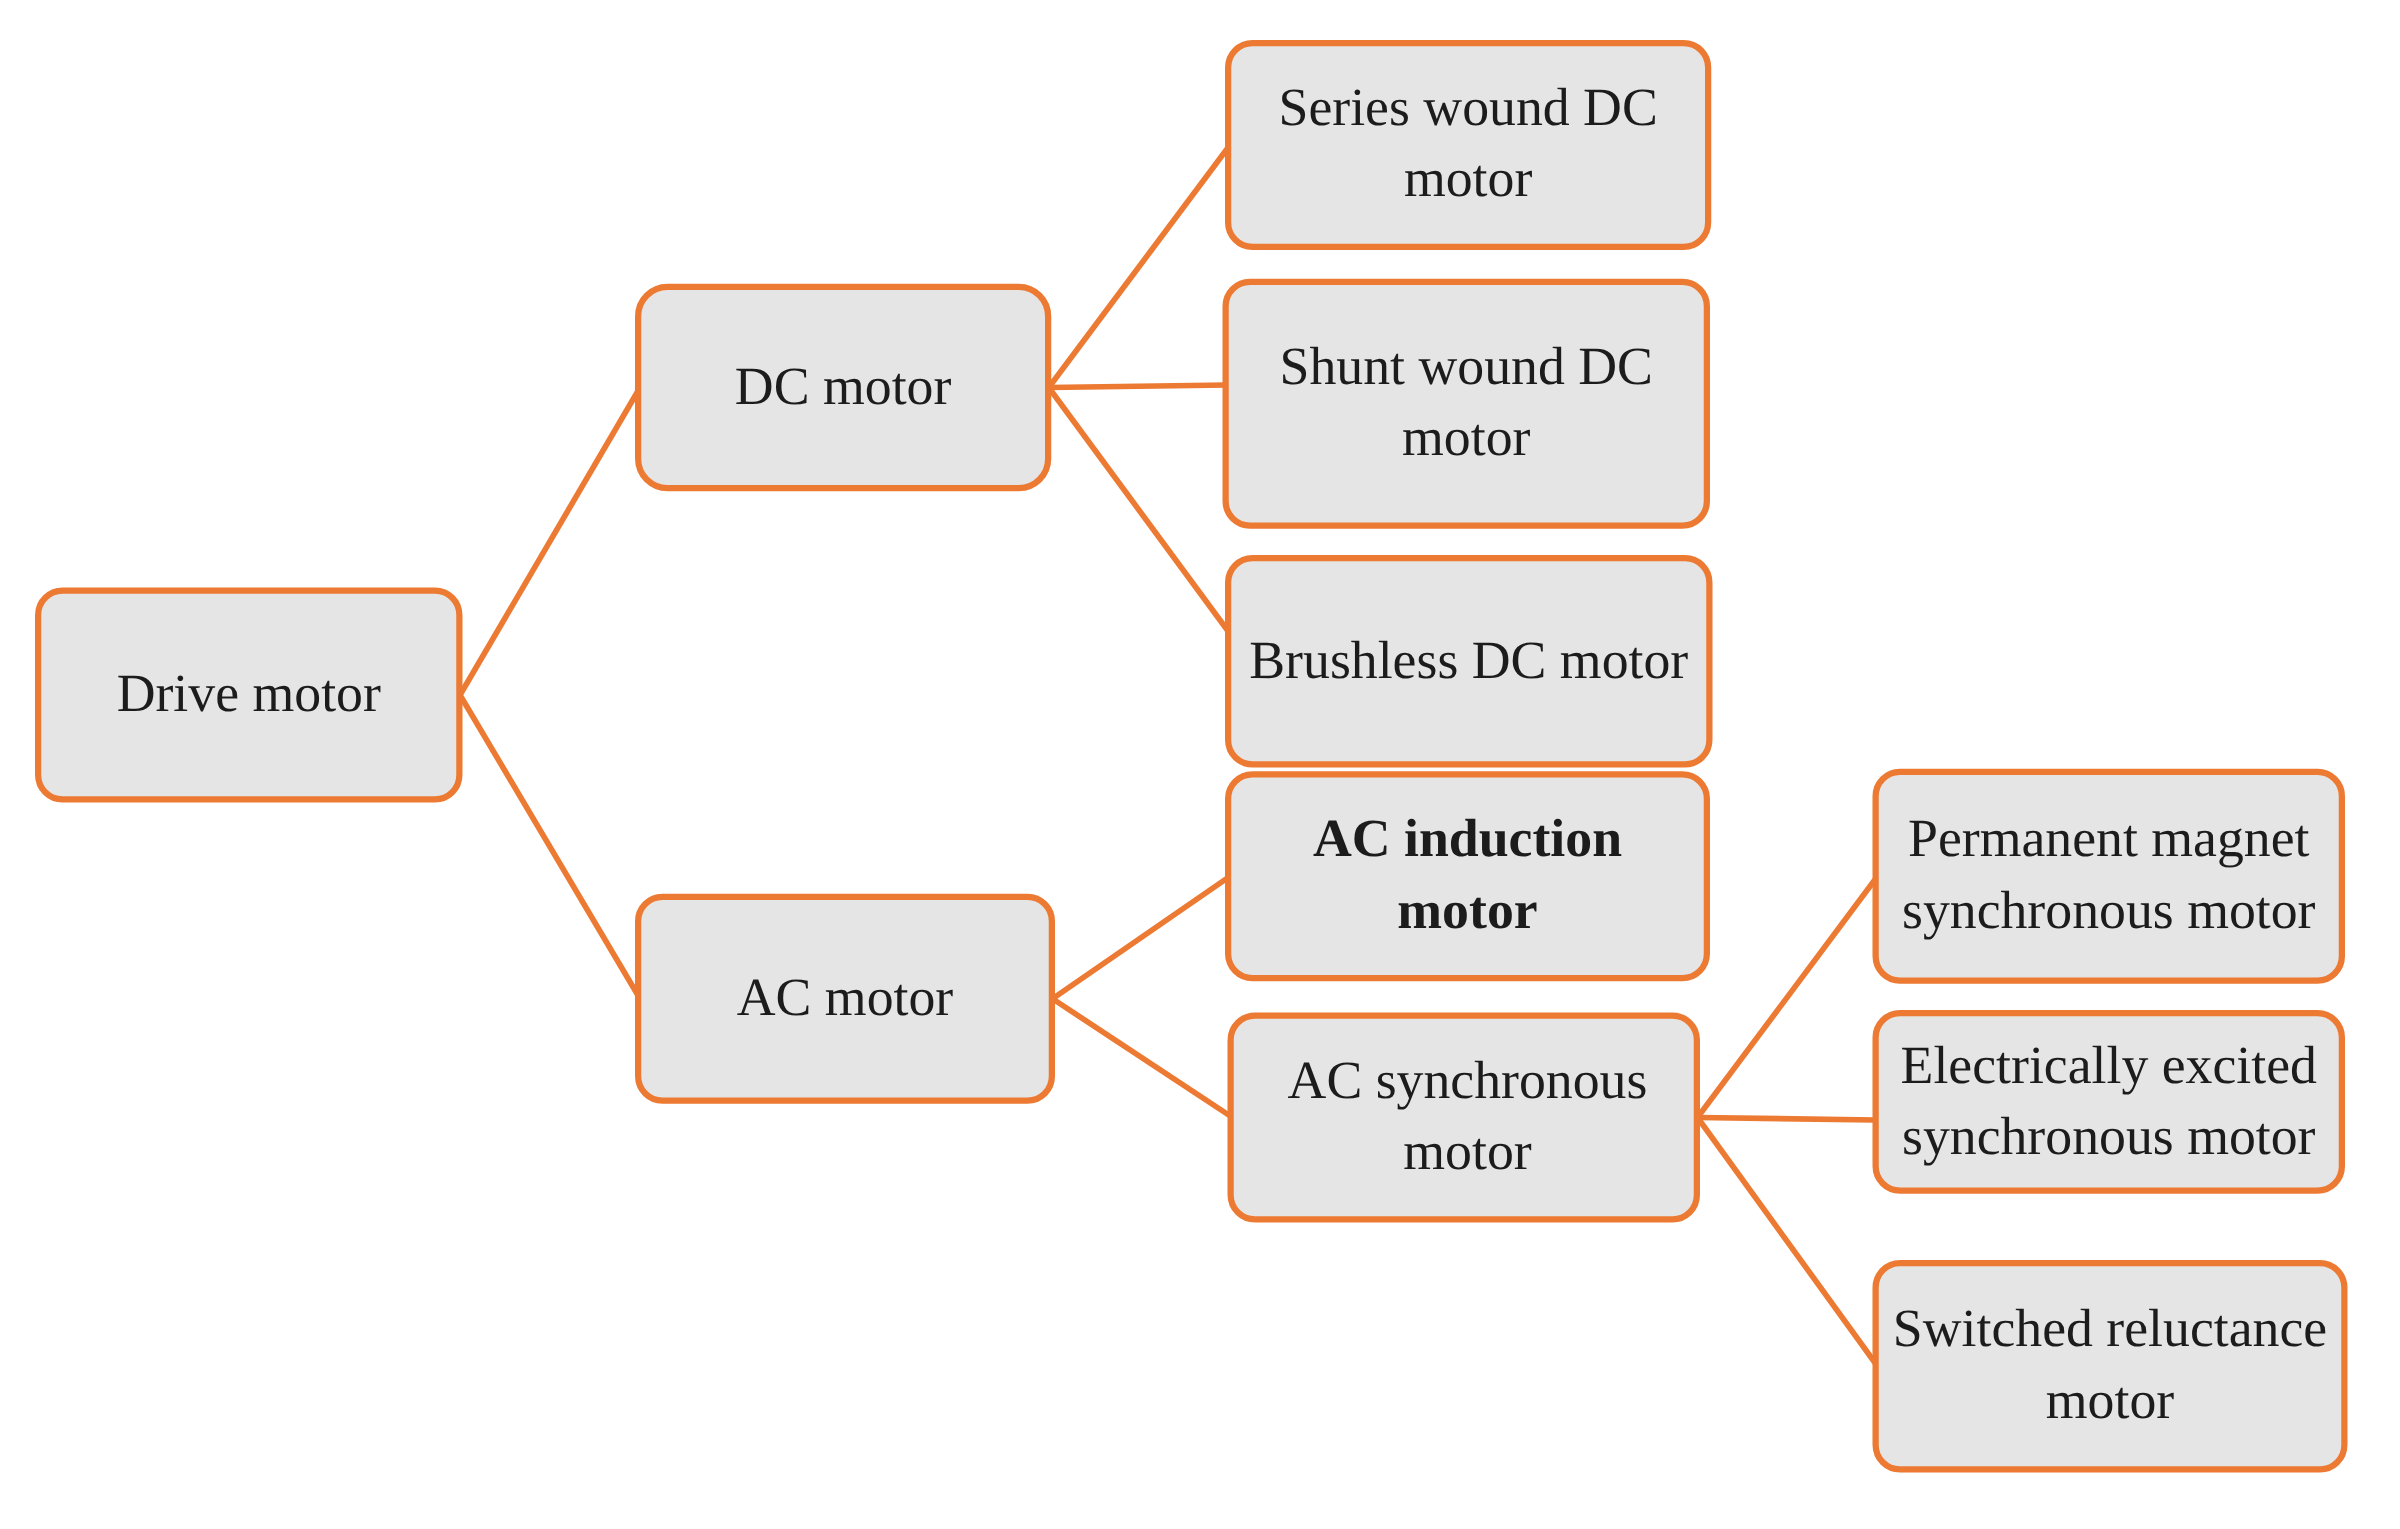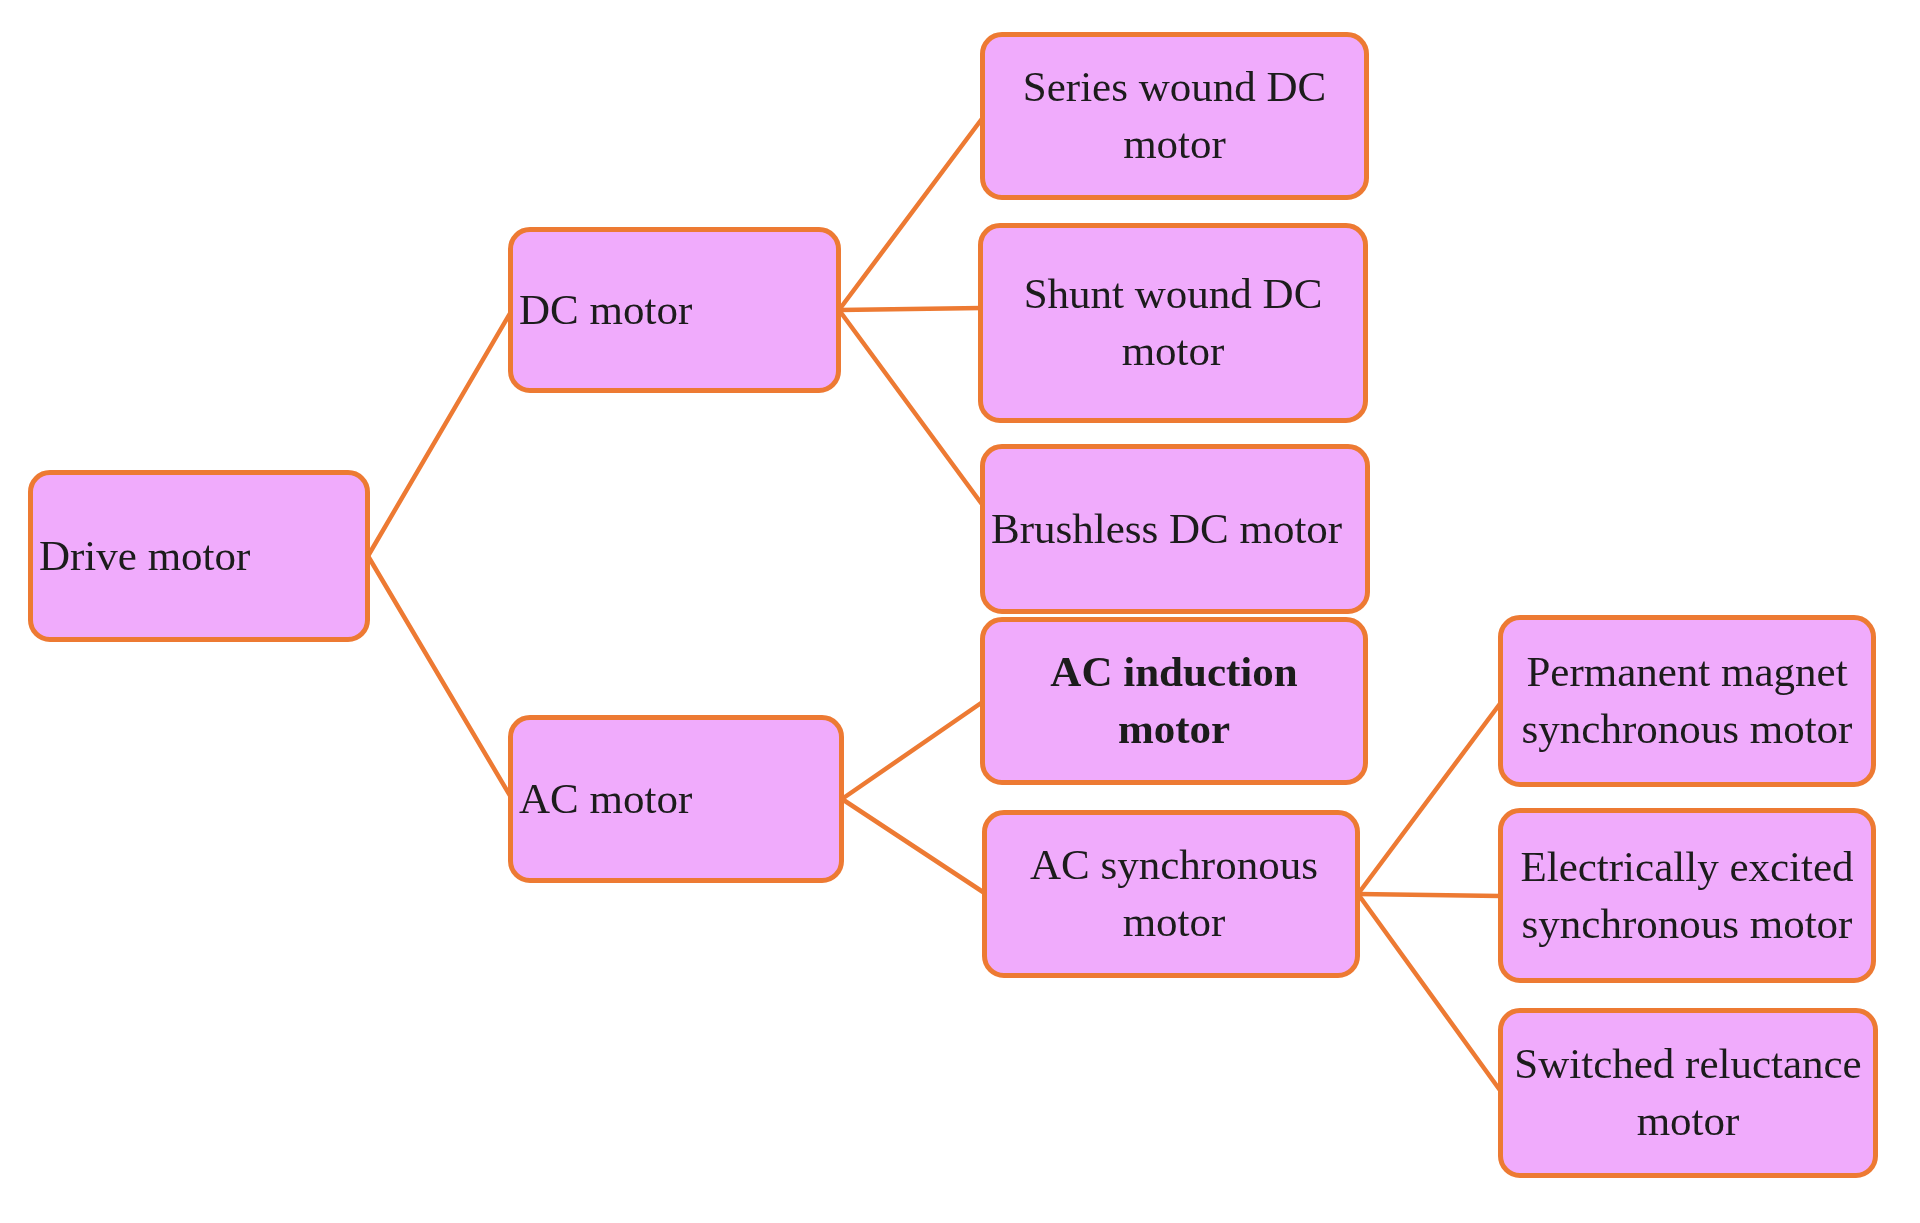--- a/index.html
+++ b/index.html
@@ -23,45 +23,45 @@
     height: 1223px;
   }
   .connectors line {
     stroke: #ED7A33;
     stroke-width: 4.5;
     stroke-linecap: round;
   }
   .node {
     position: absolute;
     box-sizing: border-box;
-    background: #f0abfc;
+    background: #e5e5e5;
     border: 5px solid #ED7A33;
     border-radius: 22px;
     display: flex;
     align-items: center;
-    justify-content: flex-start;
+    justify-content: center;
     text-align: center;
     padding: 4px 6px;
   }
   .node .label {
     font-size: 43px;
     line-height: 1.32;
     color: #1c1c1c;
   }
   
   .n-drive       { left: 28px;   top: 470px;  width: 342px; height: 172px; }
-  .n-dc          { left: 508px;  top: 227px;  width: 333px; height: 166px; }
+  .n-dc          { left: 508px;  top: 227px;  width: 333px; height: 166px; border-radius: 26px; }
   .n-ac          { left: 508px;  top: 715px;  width: 336px; height: 168px; }
   .n-series      { left: 980px;  top: 32px;   width: 389px; height: 168px; }
   .n-shunt       { left: 978px;  top: 223px;  width: 390px; height: 200px; }
   .n-brushless   { left: 980px;  top: 422px;  width: 390px; height: 170px; margin-top: 22px; }
   .n-induction   { left: 980px;  top: 617px;  width: 388px; height: 168px; font-weight: bold; }
   .n-synchronous { left: 982px;  top: 810px;  width: 378px; height: 168px; padding-left: 12px; }
   .n-pmsm        { left: 1498px; top: 615px;  width: 378px; height: 172px; }
-  .n-eesm        { left: 1498px; top: 808px;  width: 378px; height: 175px; }
+  .n-eesm        { left: 1498px; top: 808px;  width: 378px; height: 147px; }
   .n-srm         { left: 1498px; top: 1008px; width: 380px; height: 170px; }
 </style>
 </head>
 <body>
 
 <div class="canvas">
 
   <svg class="connectors" viewBox="0 0 1920 1223" xmlns="http://www.w3.org/2000/svg">
     <line x1="368" y1="556" x2="512" y2="310"></line>
     <line x1="368" y1="556" x2="512" y2="799"></line>

